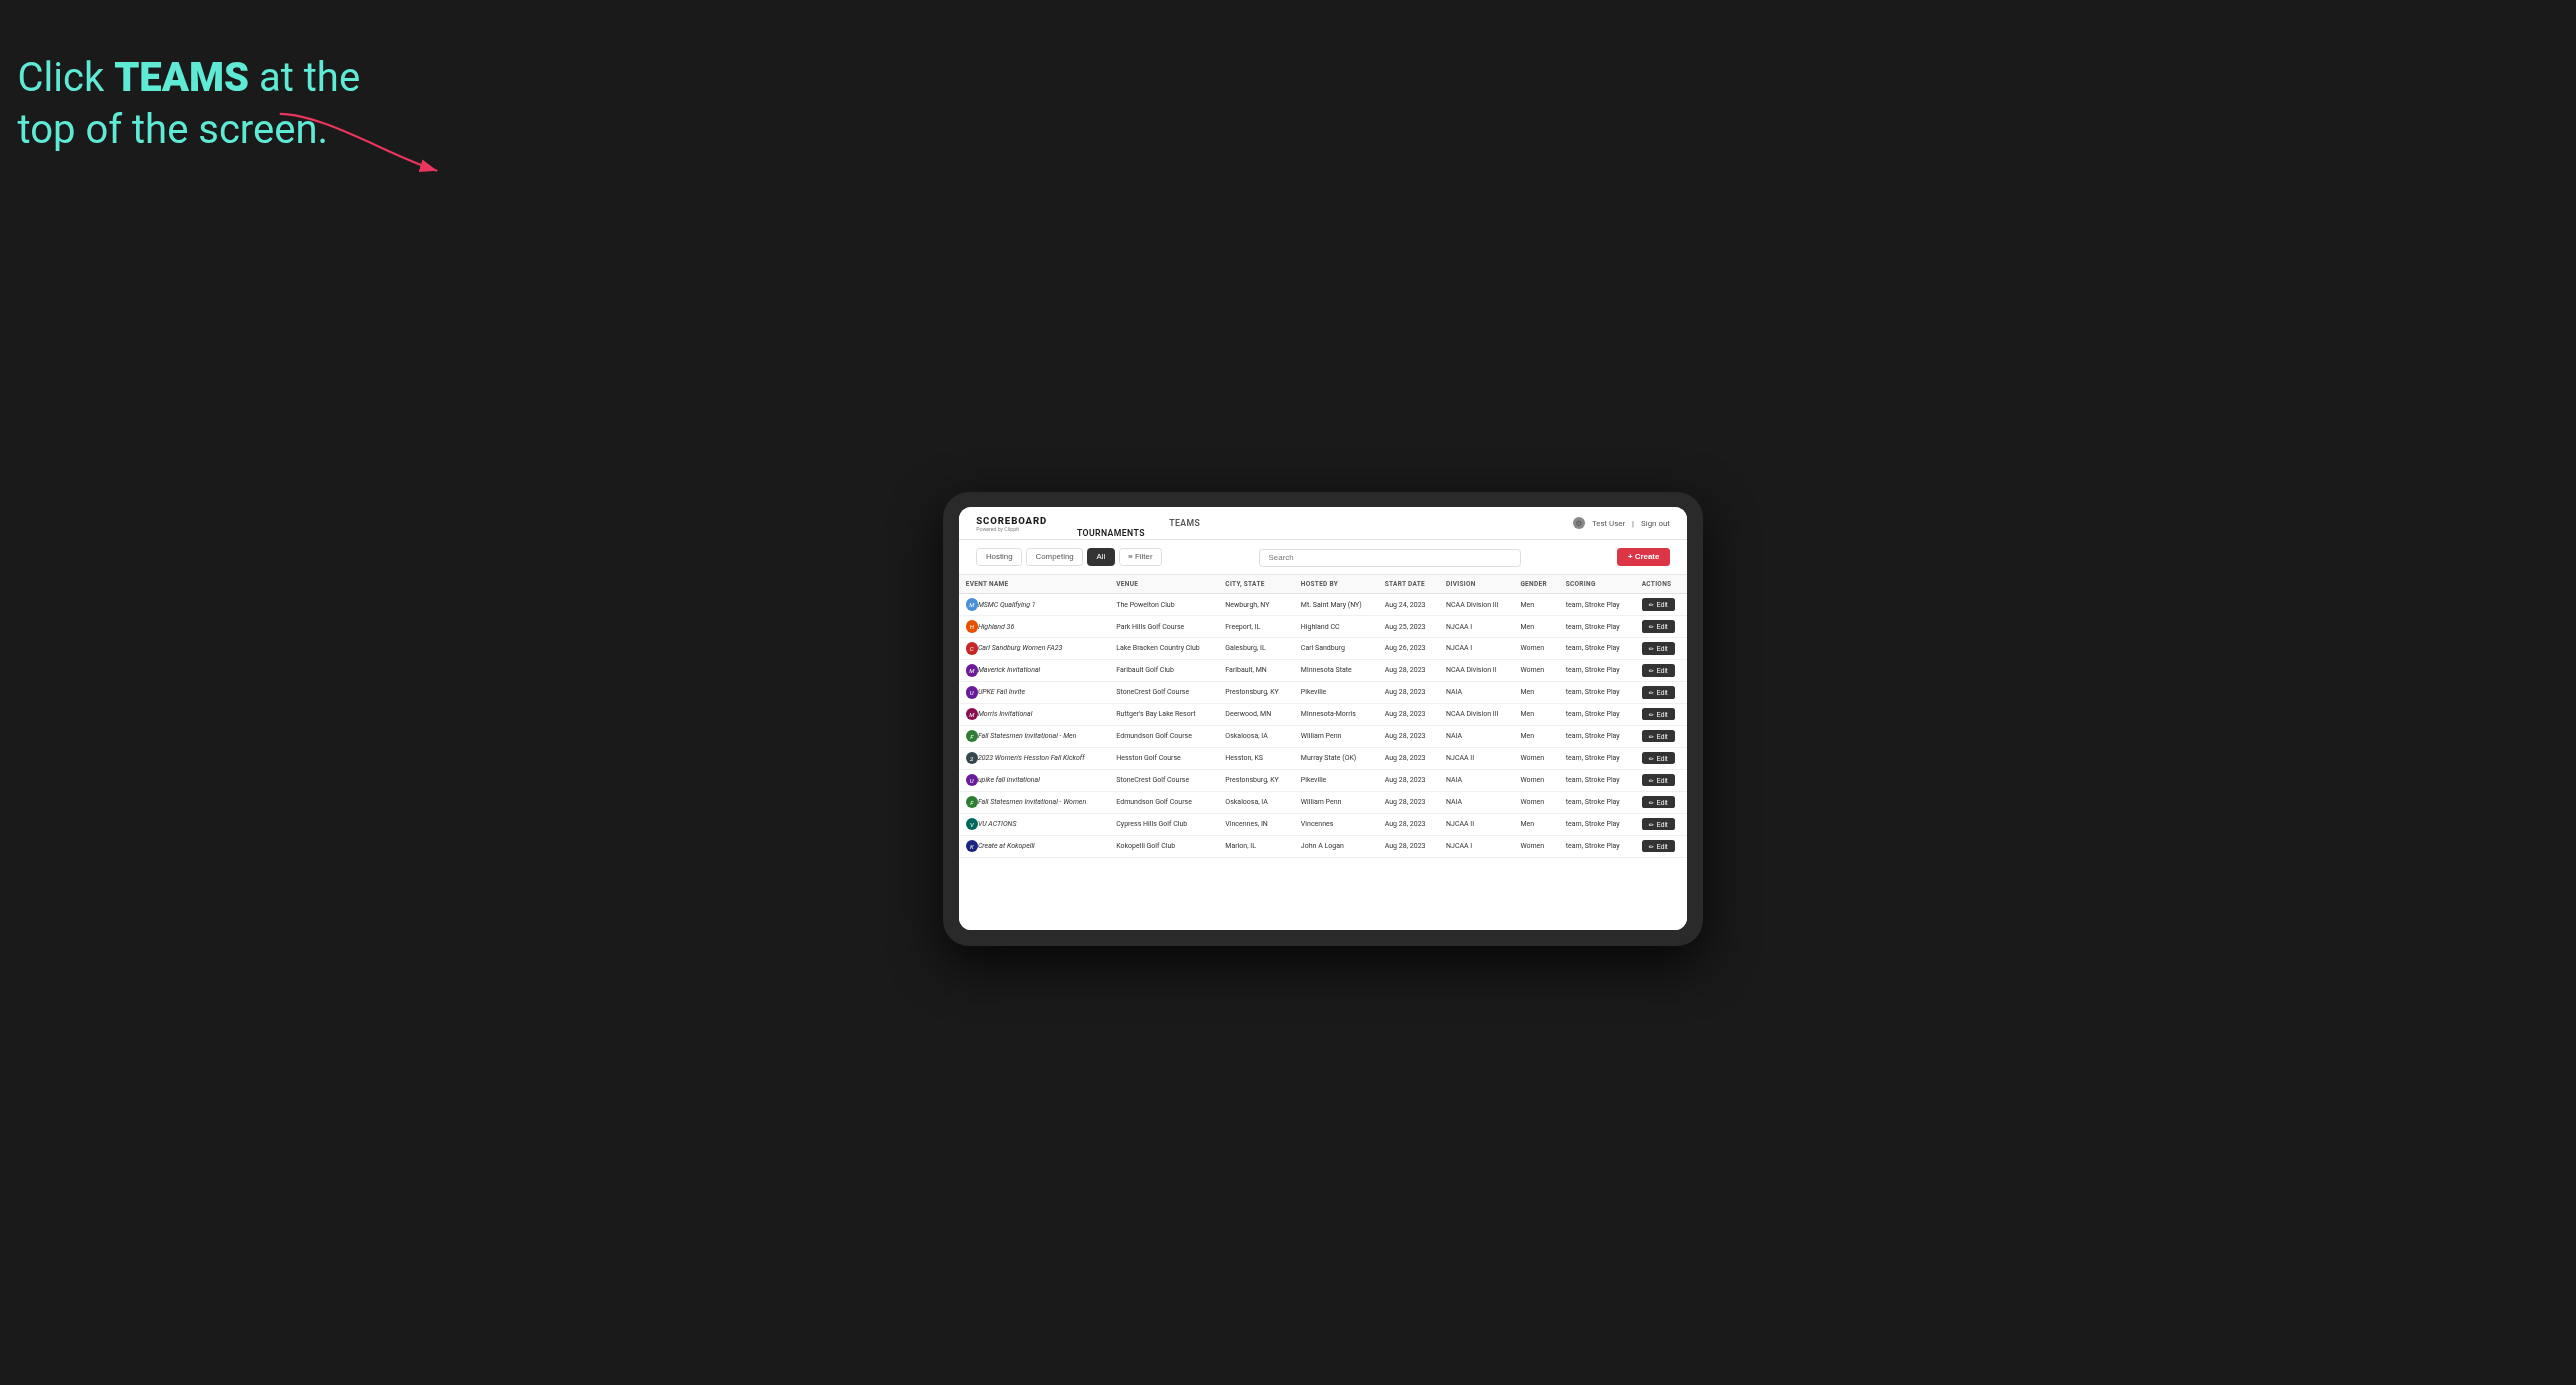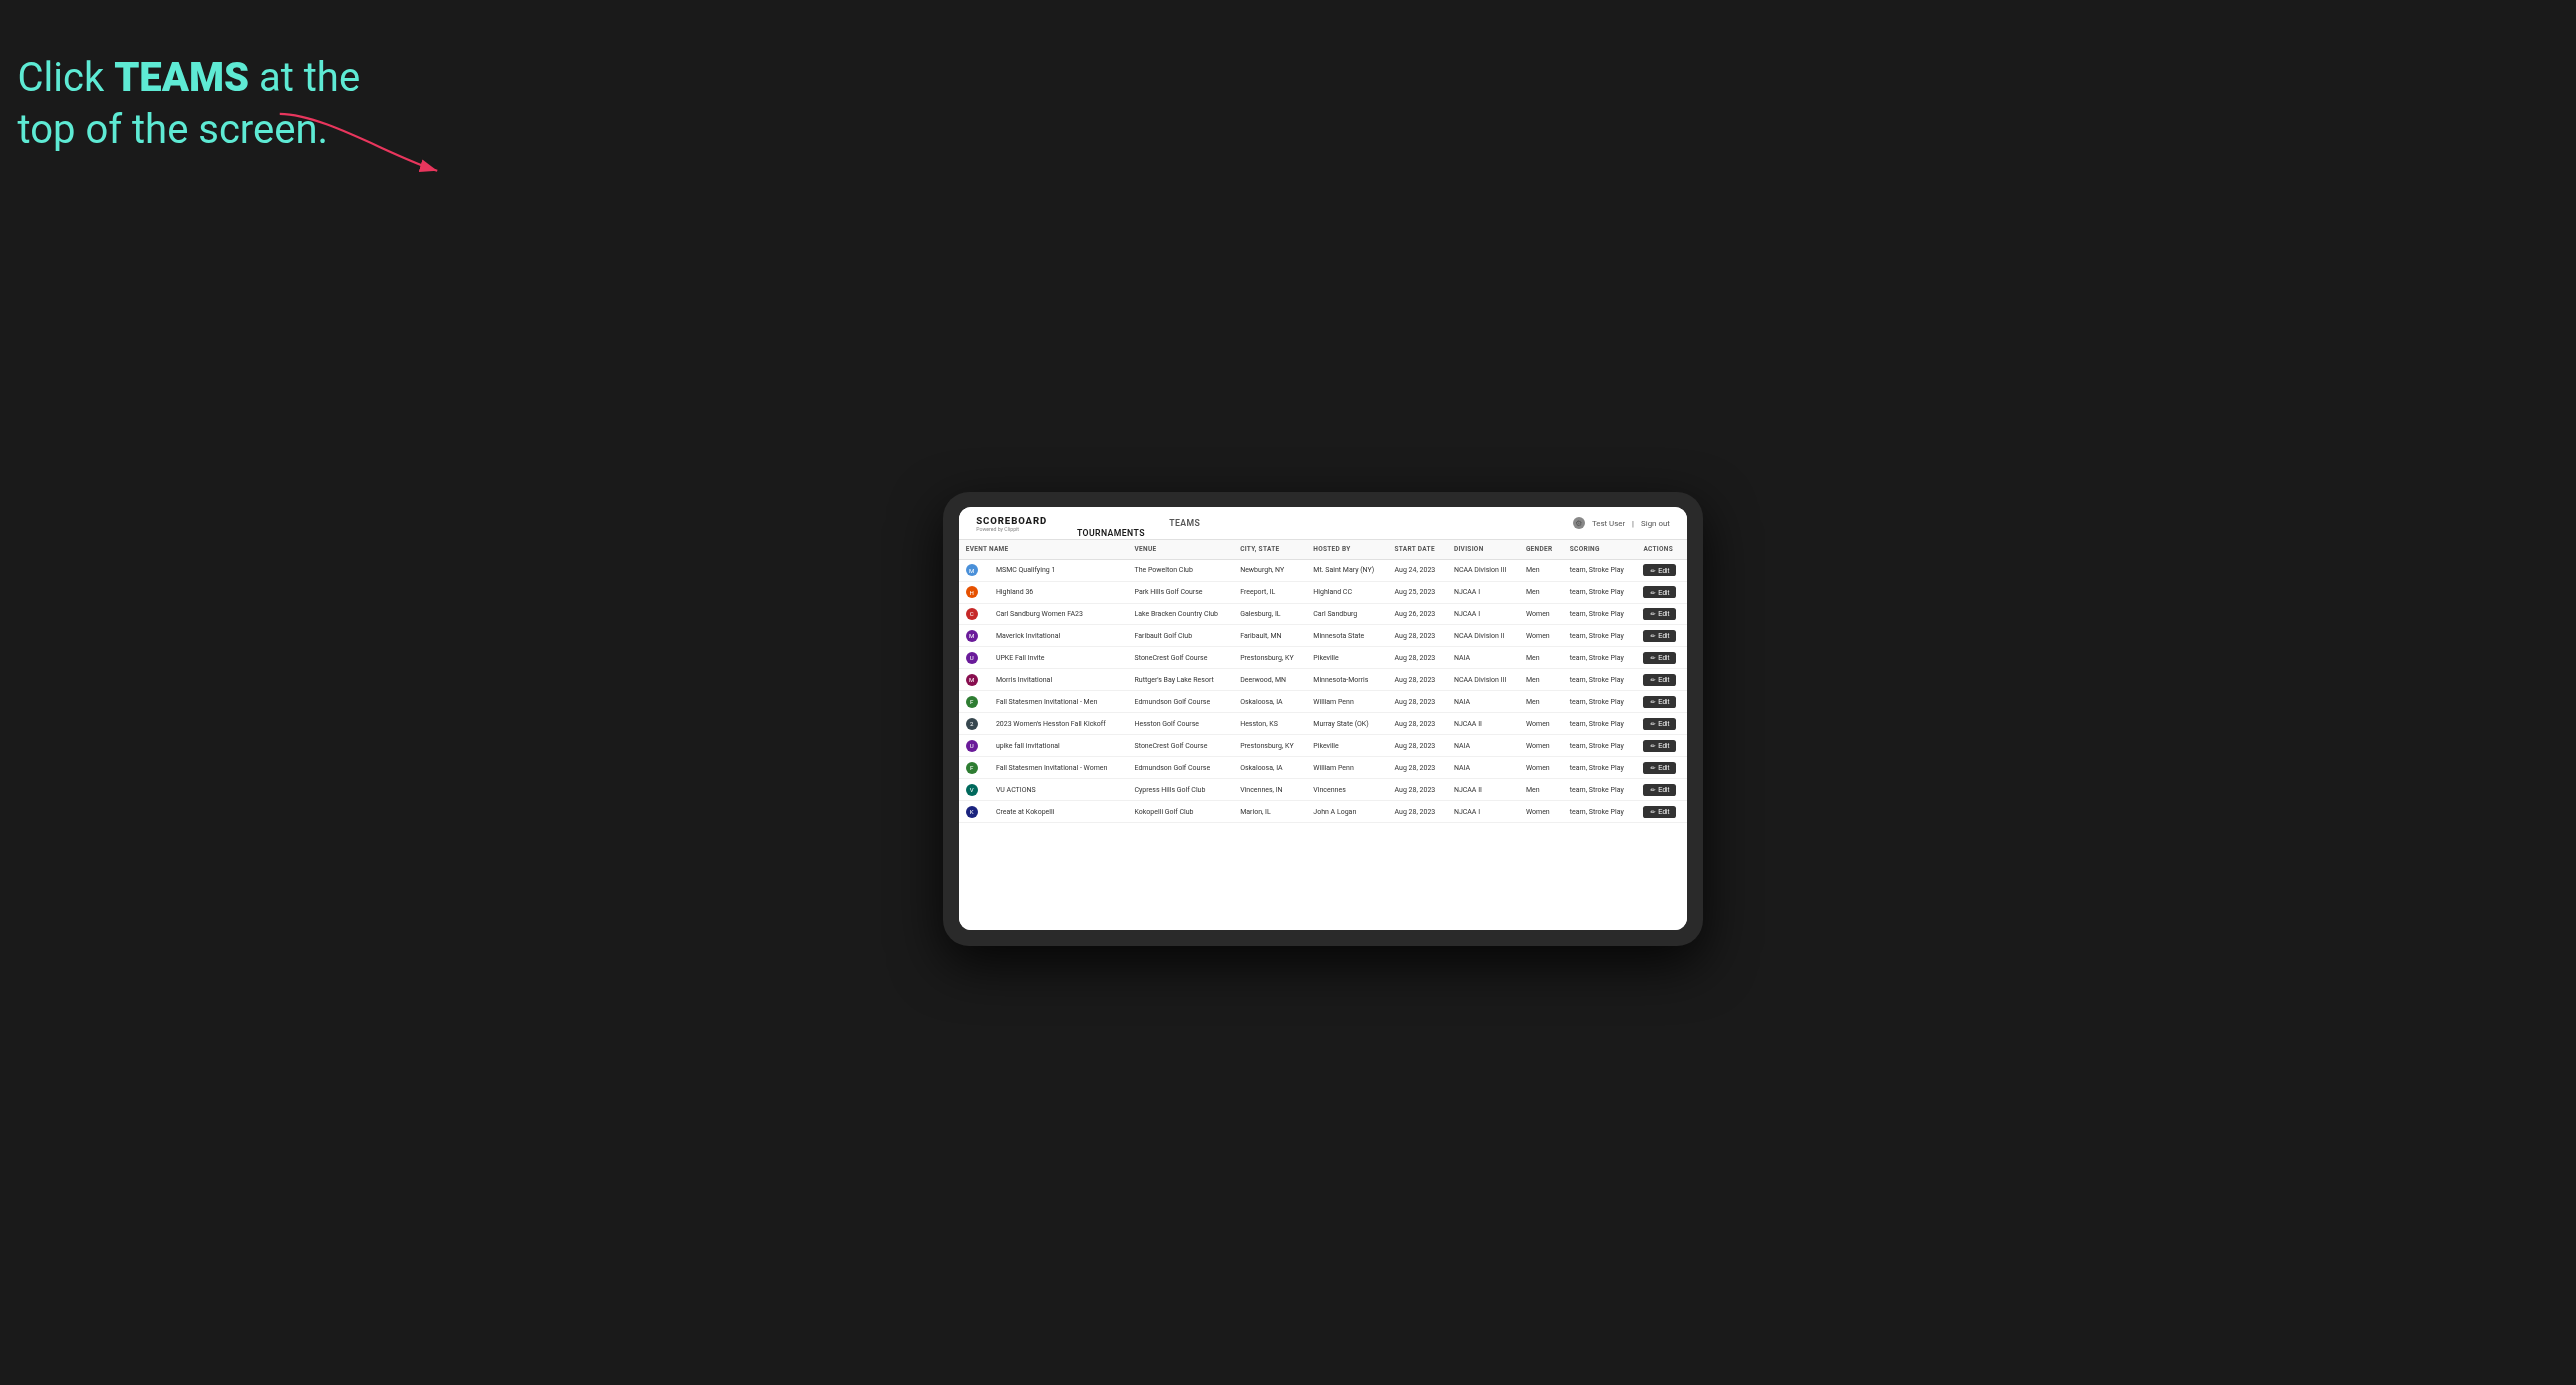--- a/index.html
+++ b/index.html
@@ -242,21 +242,22 @@
     tbody td {
       padding: 4.4px 7px;
       color: #333;
       font-size: 7px;
       vertical-align: middle;
     }
 
     .event-name-cell {
       display: flex;
       align-items: center;
-      gap: 18px;
+      gap: 0;
+      font-style: italic;
     }
 
     .team-logo {
       width: 12.2px;
       height: 12.2px;
       border-radius: 50%;
       background: #4a90d9;
       flex-shrink: 0;
       display: flex;
       align-items: center;
@@ -315,20 +316,32 @@
         <div class="nav-tab">TEAMS</div>
       </div>
       <div class="nav-right">
         <div class="gear-icon">⚙</div>
         <span>Test User</span>
         <span>|</span>
         <span style="cursor:pointer;color:#555;">Sign out</span>
       </div>
     </div>
 
+    <div class="toolbar">
+      <div class="filter-tabs">
+        <button class="filter-tab">Hosting</button>
+        <button class="filter-tab">Competing</button>
+        <button class="filter-tab active">All</button>
+        <button class="filter-btn">≡ Filter</button>
+      </div>
+      <div class="search-bar">
+        <input type="text" placeholder="Search" style="">
+      </div>
+      <button class="create-btn">+ Create</button>
+    </div>
 
     <div class="table-container">
       <table>
         <thead>
           <tr>
             <th>EVENT NAME</th>
             <th>VENUE</th>
             <th>CITY, STATE</th>
             <th>HOSTED BY</th>
             <th>START DATE</th>

